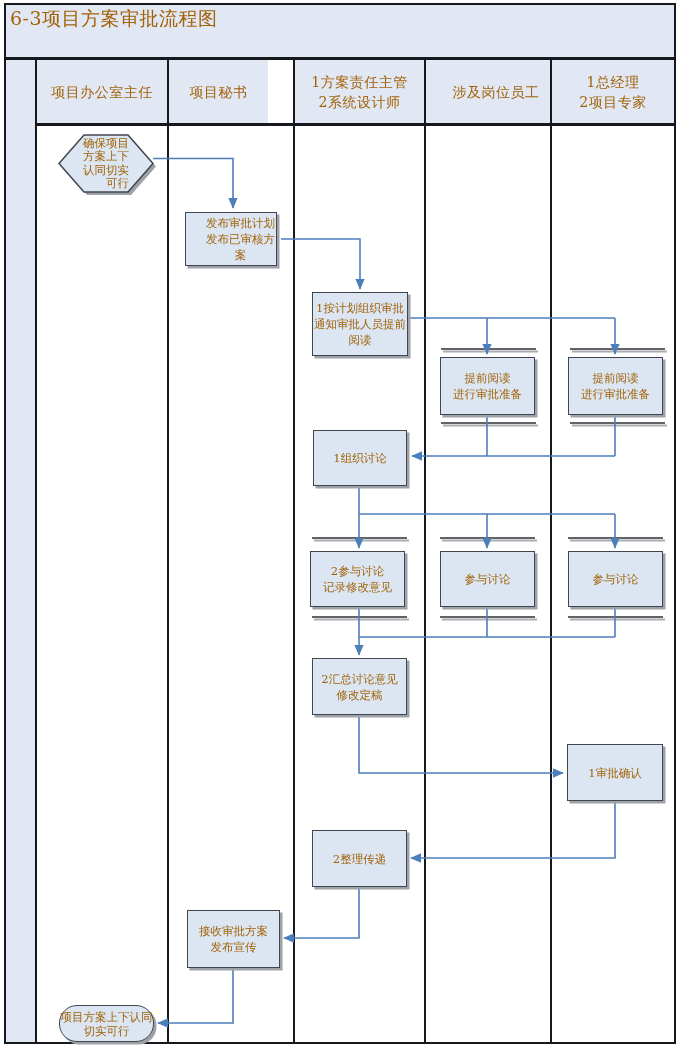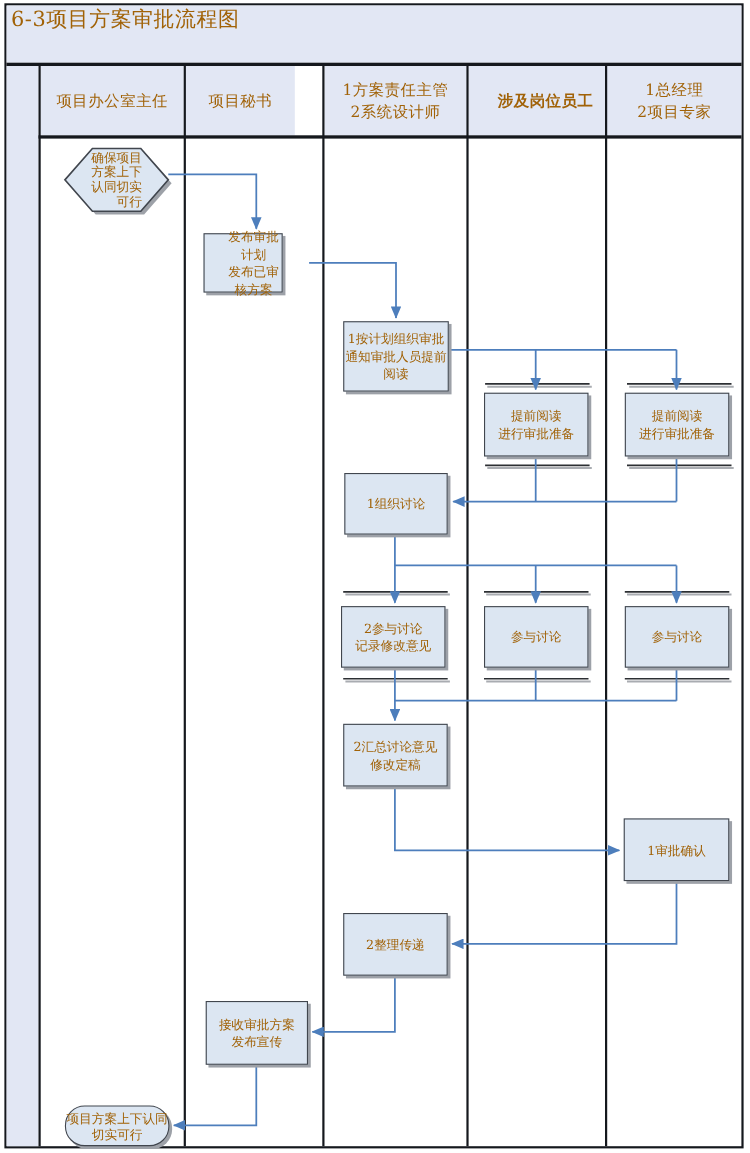--- a/index.html
+++ b/index.html
@@ -42,21 +42,21 @@
     <div class="title-block">
       <div class="doc-title">6-3项目方案审批流程图</div>
     </div>
     <div class="title-divider"></div>
 
     <div class="strip"></div>
     <div class="hdr-cell" style="left:31px;width:130px;">项目办公室主任</div>
     <div class="hdr-cell" style="left:163px;width:99px;">项目秘书</div>
     <div class="hdr-cell" style="left:289px;width:129px;">1方案责任主管
 2系统设计师</div>
-    <div class="hdr-cell" style="left:420px;width:140px;font-weight:bold;">涉及岗位员工</div>
+    <div class="hdr-cell" style="left:420px;width:140px;">涉及岗位员工</div>
     <div class="hdr-cell" style="left:546px;width:122px;">1总经理
 2项目专家</div>
 
     <div class="vline" style="left:29px;"></div>
     <div class="vline" style="left:161px;"></div>
     <div class="vline" style="left:287px;"></div>
     <div class="vline" style="left:418px;"></div>
     <div class="vline" style="left:544px;"></div>
     <div class="hdr-divider"></div>
 
@@ -119,21 +119,21 @@
         <polygon points="56,161.5 81,133 125,133 150,161.5 125,190 81,190" fill="#9da1a8"></polygon>
         <polygon points="53,158.5 78,130 122,130 147,158.5 122,187 78,187" fill="#dce6f2" stroke="#41464e" stroke-width="1.5"></polygon>
       </g>
     </svg>
 
     <div class="shape-label" style="left:70px;top:132px;width:60px;height:53px;">确保项目
 方案上下
 认同切实
 可行</div>
 
-    <div class="node" style="left:179px;top:207px;width:72px;height:54px;padding-left:19px;">发布审批计划
+    <div class="node" style="left:179px;top:207px;width:92px;height:54px;padding-left:19px;">发布审批计划
 发布已审核方案</div>
     <div class="node" style="left:306px;top:287px;width:96px;height:64px;">1按计划组织审批
 通知审批人员提前
 阅读</div>
     <div class="node" style="left:434px;top:352px;width:95px;height:58px;">提前阅读
 进行审批准备</div>
     <div class="node" style="left:562px;top:352px;width:95px;height:58px;">提前阅读
 进行审批准备</div>
     <div class="node" style="left:307px;top:425px;width:94px;height:56px;">1组织讨论</div>
     <div class="node" style="left:304px;top:546px;width:95px;height:56px;">2参与讨论

